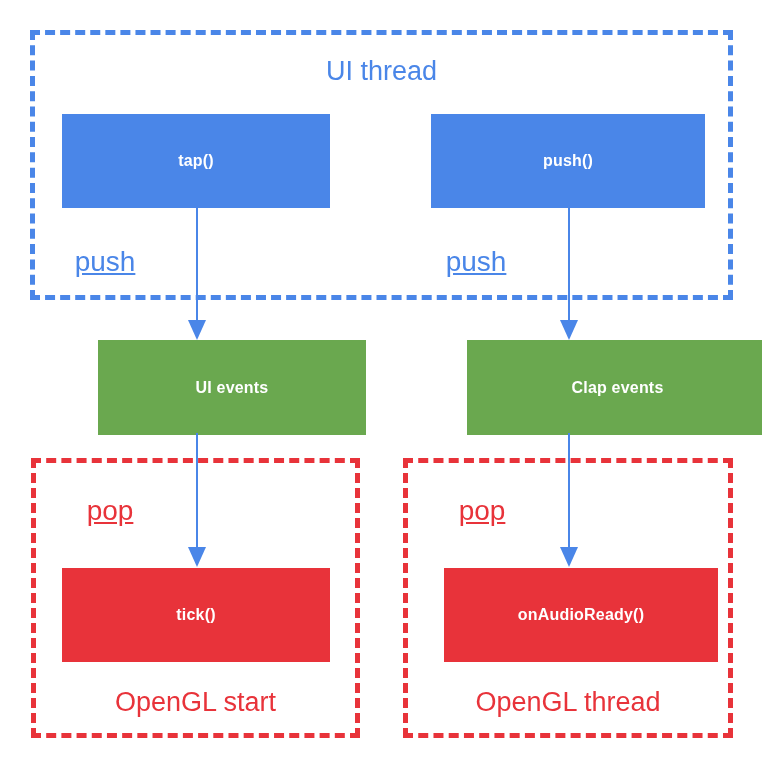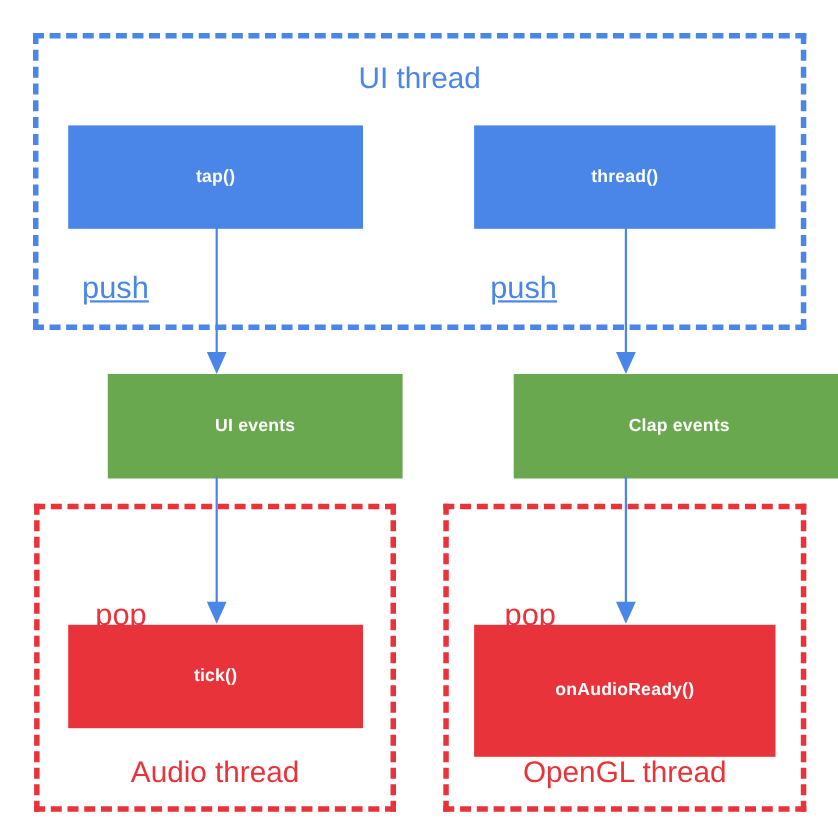--- a/index.html
+++ b/index.html
@@ -67,37 +67,37 @@
   
   .edge-label {
     position: absolute;
     font-size: 28px;
     line-height: 1;
     white-space: nowrap;
     text-align: center;
     text-decoration: underline;
   }
   .edge-label.blue { color: #4a86e8; }
-  .edge-label.red  { color: #e8333a; margin-top: 48px; }
+  .edge-label.red  { color: #e8333a; }
 </style>
 </head>
 <body>
 
 <div id="canvas">
 
   <div class="thread-group blue" style="left:30px; top:30px; width:703px; height:270px;"></div>
 
   <div class="group-caption blue" style="left:30px; top:58px; width:703px;">UI thread</div>
 
   <div class="node blue" style="left:62px; top:114px; width:268px; height:94px;">
     <span>tap()</span>
   </div>
 
   <div class="node blue" style="left:431px; top:114px; width:274px; height:94px;">
-    <span>thread()</span>
+    <span>push()</span>
   </div>
 
   <svg class="connector" style="left:180px; top:206px; width:34px; height:136px;" viewBox="0 0 34 136">
     <line x1="17" y1="0" x2="17" y2="120" stroke="#4a86e8" stroke-width="2"></line>
     <polygon points="17,134 8,114 26,114" fill="#4a86e8"></polygon>
   </svg>
 
   <div class="edge-label blue" style="left:30px; top:248px; width:150px;">push</div>
 
   <svg class="connector" style="left:552px; top:206px; width:34px; height:136px;" viewBox="0 0 34 136">
@@ -130,21 +130,21 @@
     <line x1="17" y1="0" x2="17" y2="120" stroke="#4a86e8" stroke-width="2"></line>
     <polygon points="17,134 8,114 26,114" fill="#4a86e8"></polygon>
   </svg>
 
   <div class="edge-label red" style="left:412px; top:497px; width:140px;">pop</div>
 
   <div class="node red" style="left:62px; top:568px; width:268px; height:94px;text-align:center;">
     <span>tick()</span>
   </div>
 
-  <div class="node red" style="left:431px; top:568px; width:274px; height:120px;">
+  <div class="node red" style="left:444px; top:568px; width:274px; height:94px;">
     <span>onAudioReady()</span>
   </div>
 
-  <div class="group-caption red" style="left:31px; top:689px; width:329px;">Audio thread</div>
+  <div class="group-caption red" style="left:31px; top:689px; width:329px;">OpenGL start</div>
 
   <div class="group-caption red" style="left:403px; top:689px; width:330px;">OpenGL thread</div>
 
 </div>
 
 </body></html>

